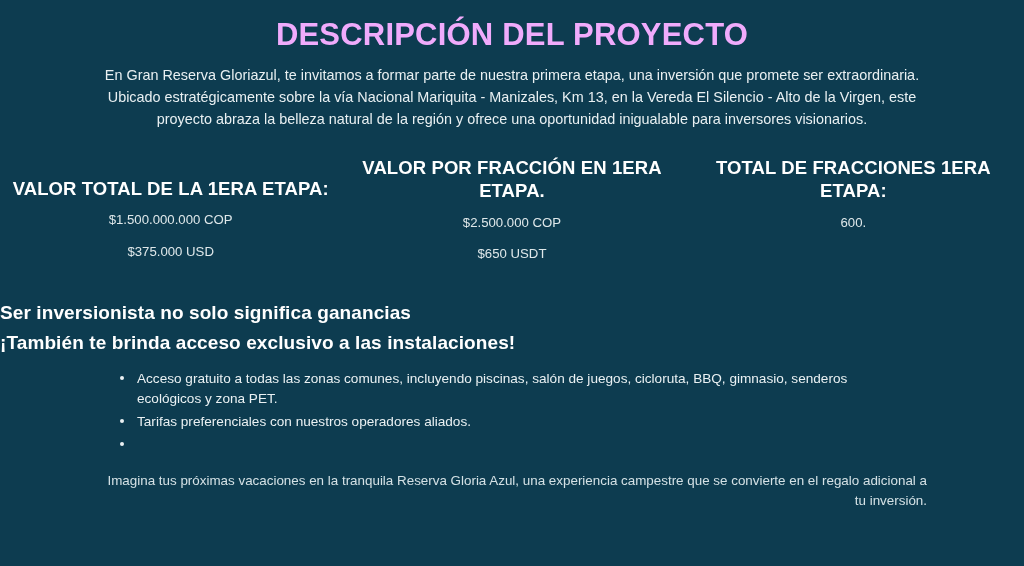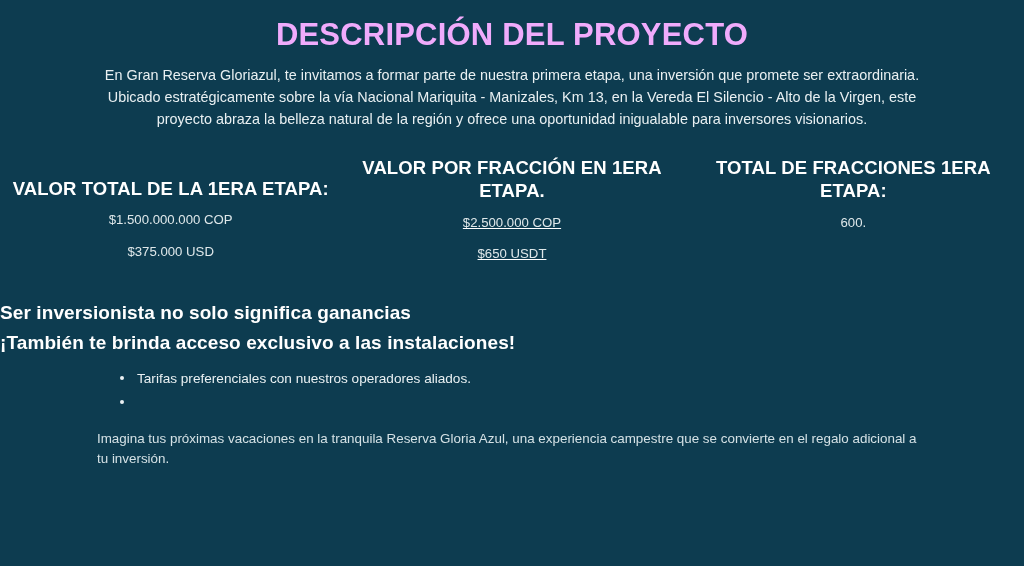--- a/index.html
+++ b/index.html
@@ -78,21 +78,21 @@
   }
 
   .value-line {
     font-size: 13.2px;
     color: #dfe8ea;
     line-height: 1.2;
     margin-bottom: 16px;
   }
   .value-line:last-child { margin-bottom: 0; }
 
-  .value-col.col-2 .value-col-values { margin-top: 12px; text-decoration: underline; }
+  .value-col.col-2 .value-col-values { margin-top: 12px; }
   .value-col.col-3 .value-col-values { margin-top: 12px; }
 
   
   .benefits-heading {
     margin-top: 36px;
   }
 
   .benefits-heading-line {
     font-size: 19px;
     font-weight: bold;
@@ -124,21 +124,21 @@
     width: 4px;
     height: 4px;
     border-radius: 50%;
     background: #eaf1f3;
   }
 
   
   .closing-paragraph {
     width: 830px;
     margin: 40px auto 0 auto;
-    text-align: left;
+    text-align: right;
     font-size: 13.4px;
     line-height: 1.5;
     color: #d4e1e5;
   }
 </style>
 </head>
 <body>
 
 <div class="page">
 
@@ -174,20 +174,24 @@
   </div>
 
   <div class="benefits-heading">
     <div class="benefits-heading-line">Ser inversionista no solo significa ganancias</div>
     <div class="benefits-heading-line">¡También te brinda acceso exclusivo a las instalaciones!</div>
   </div>
 
   <ul class="benefits-list">
     <li class="benefit-item">
       <span class="bullet-dot"></span>
+      <span>Acceso gratuito a todas las zonas comunes, incluyendo piscinas, salón de juegos, cicloruta, BBQ, gimnasio, senderos ecológicos y zona PET.</span>
+    </li>
+    <li class="benefit-item">
+      <span class="bullet-dot"></span>
       <span>Tarifas preferenciales con nuestros operadores aliados.</span>
     </li>
     <li class="benefit-item">
       <span class="bullet-dot"></span>
     </li>
   </ul>
 
   <p class="closing-paragraph">Imagina tus próximas vacaciones en la tranquila Reserva Gloria Azul, una experiencia campestre que se convierte en el regalo adicional a tu inversión.</p>
 
 </div>

